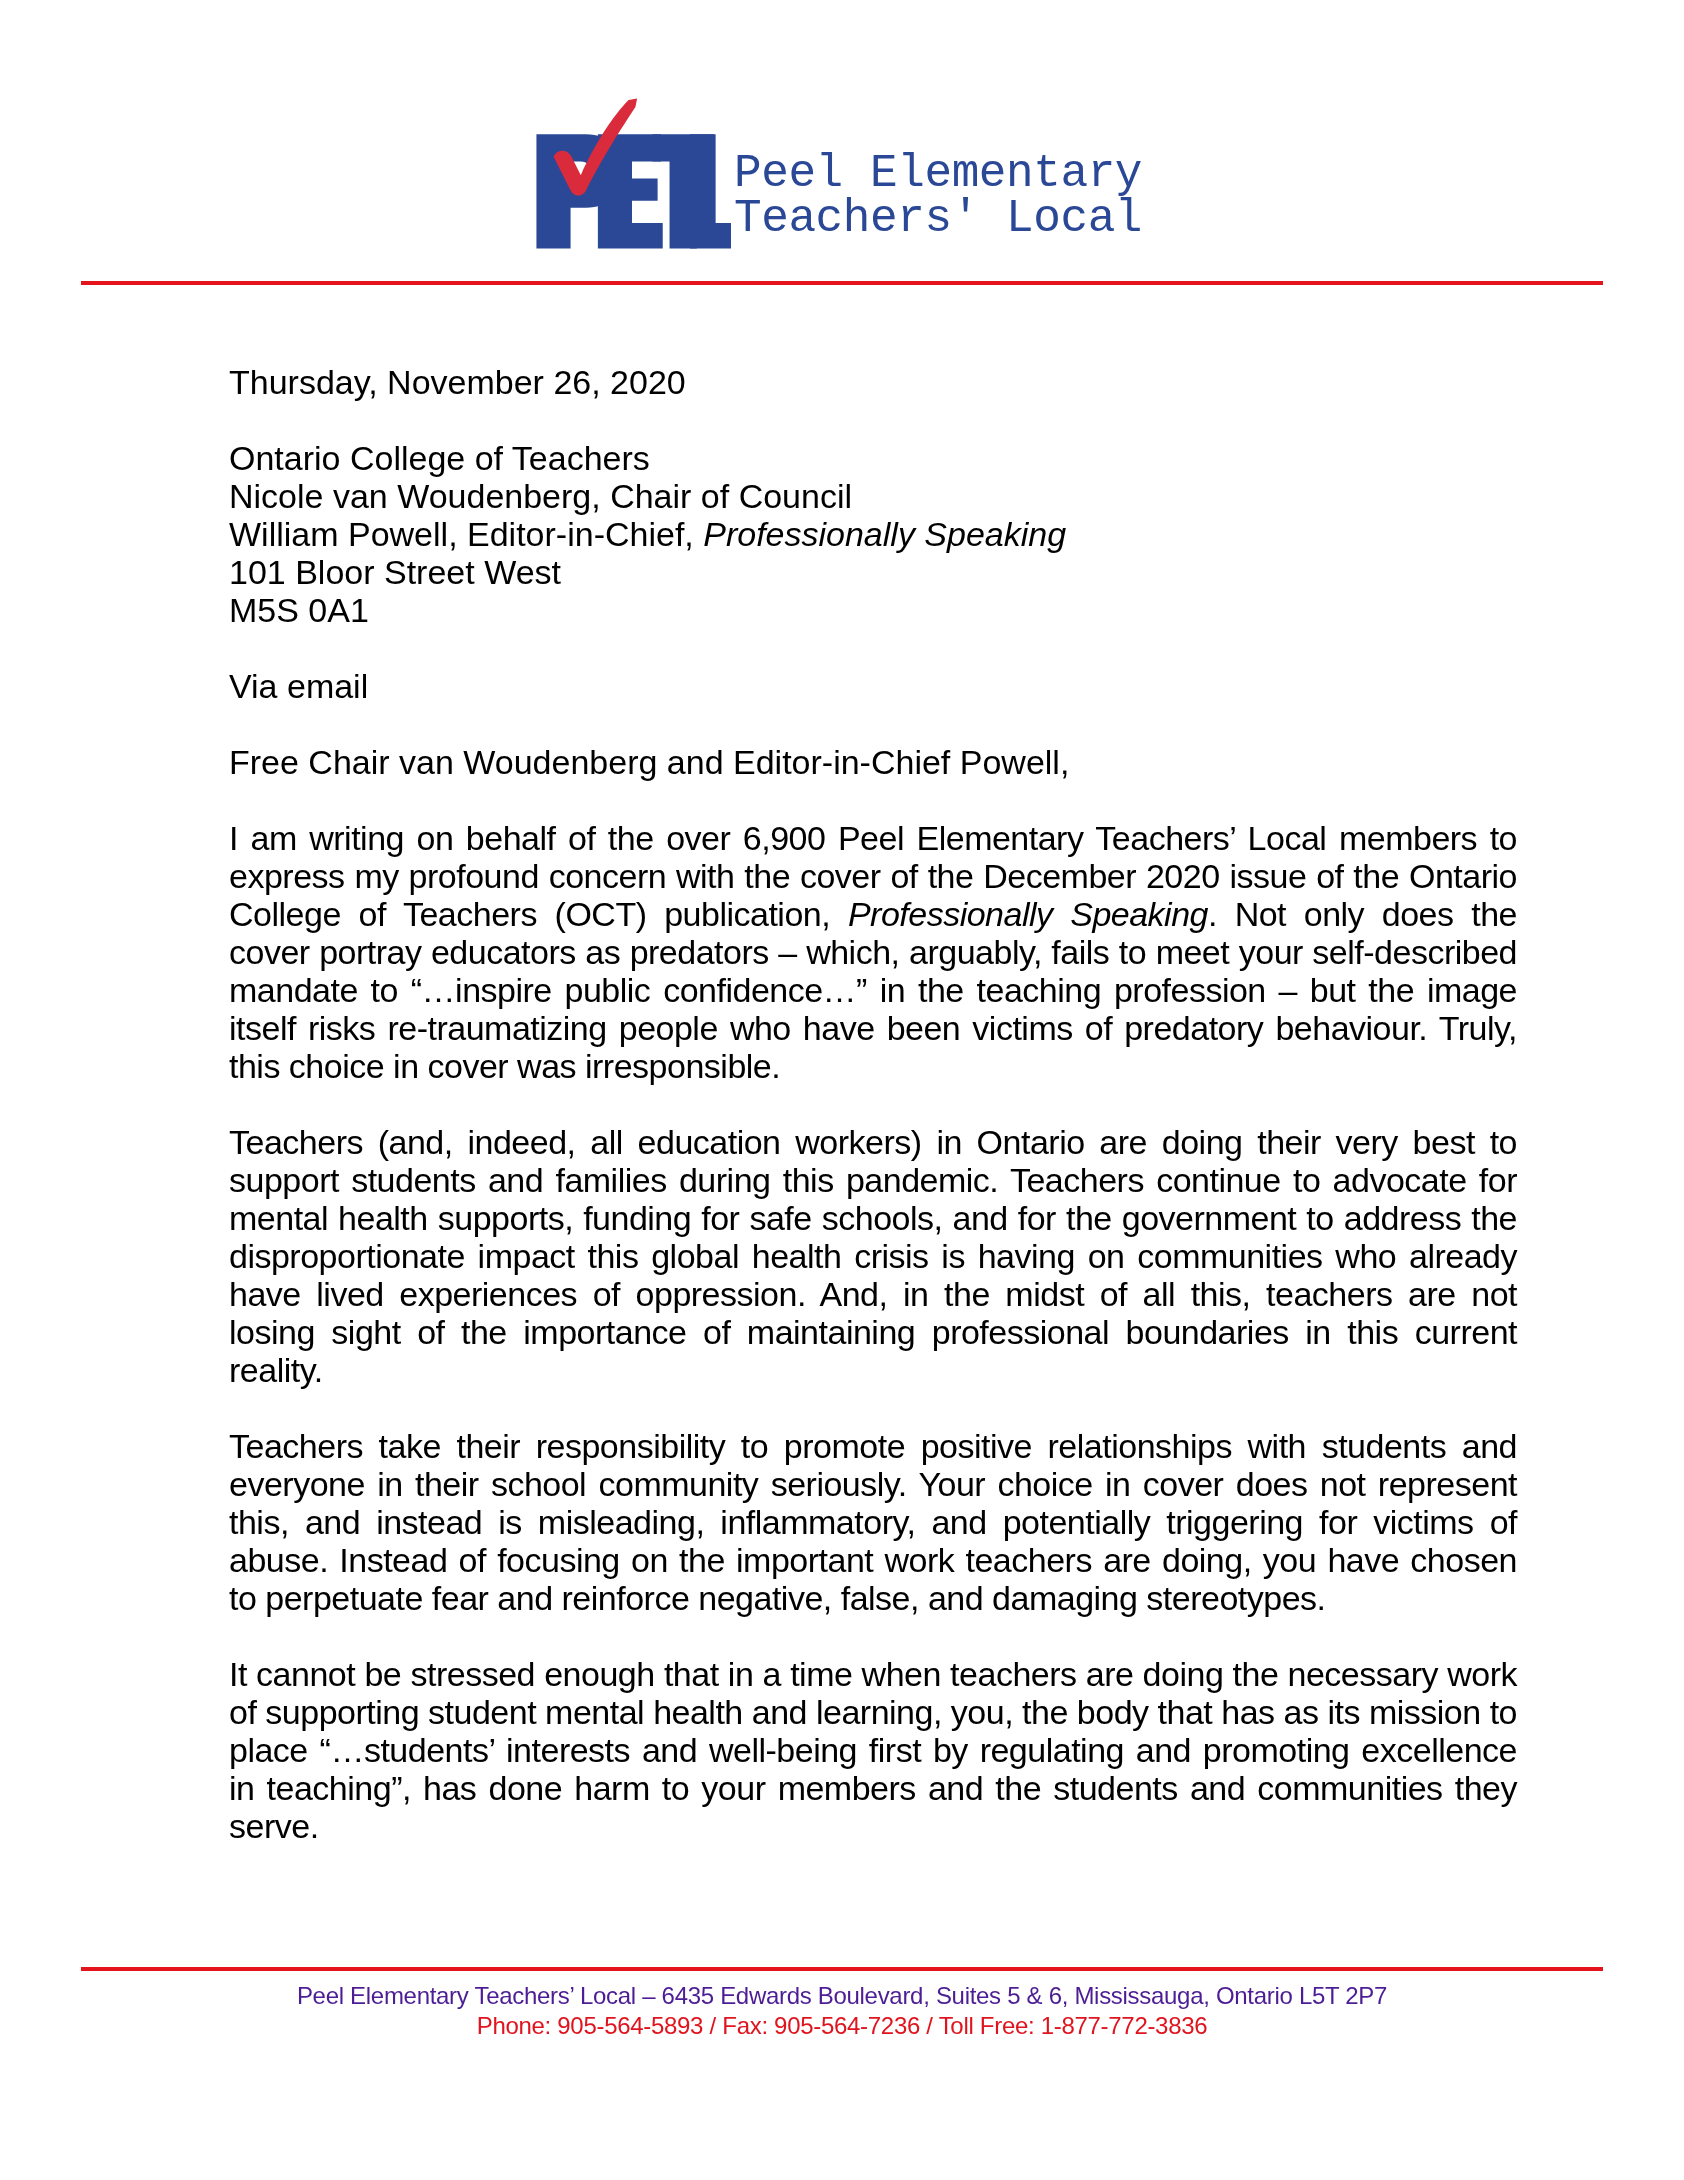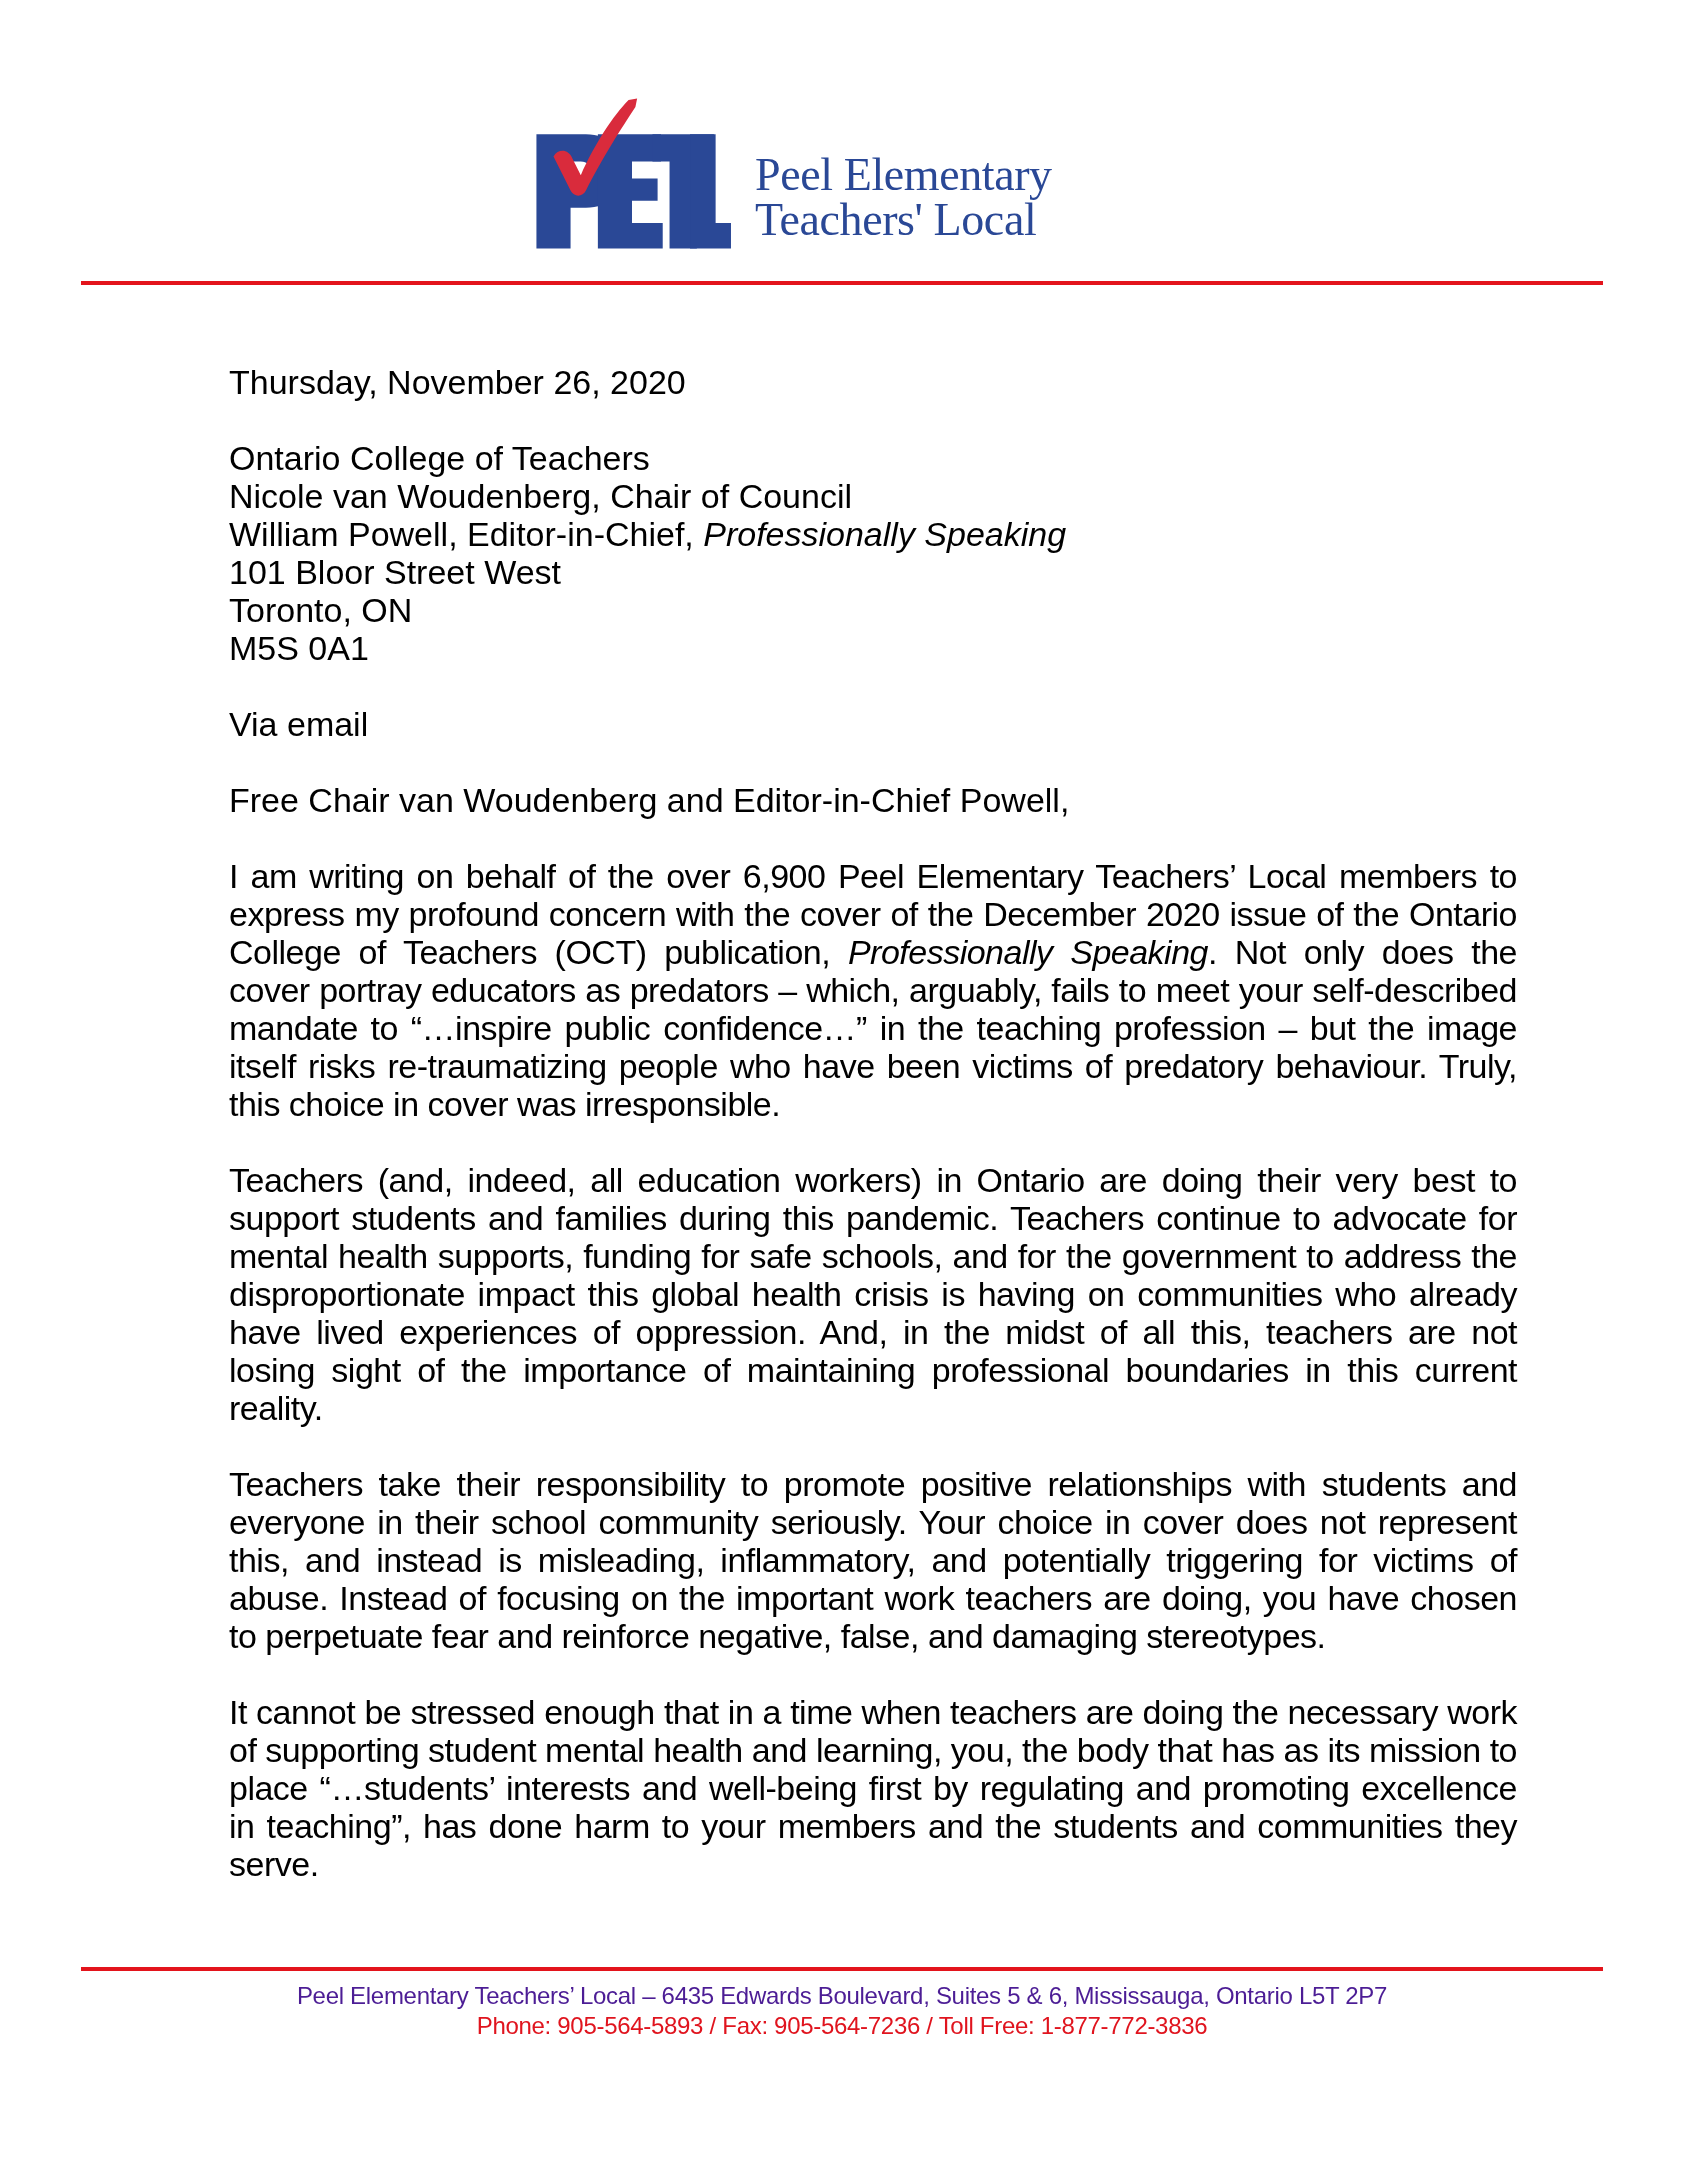--- a/index.html
+++ b/index.html
@@ -1,19 +1,19 @@
 <!DOCTYPE html>
 <html style="font-size:13.6px"><head>
 <meta charset="utf-8">
 <style>
   html, body { margin: 0; padding: 0; background: #ffffff; }
   body { width: 1685px; height: 2181px; position: relative; overflow: hidden; font-family: "Liberation Sans", sans-serif; color: #000; }
   .letterhead { position: absolute; left: 0; top: 0; width: 1685px; height: 290px; }
   .logo-mark { position: absolute; left: 533px; top: 95px; width: 198px; height: 157px; }
-  .logo-text { position: absolute; left: 755px; top: 152px; font-family: Liberation Serif, serif; color: #2a4896; font-size: 46px; line-height: 45px; letter-spacing: -0.4px; white-space: nowrap; }
+  .logo-text { position: absolute; left: 734px; top: 152px; font-family: Liberation Mono, monospace; color: #2a4896; font-size: 46px; line-height: 45px; letter-spacing: -0.4px; white-space: nowrap; }
   .logo-text div { display: block; }
   .rule { position: absolute; left: 81px; width: 1522px; height: 4.3px; background: #e3141c; }
   .rule.top { top: 281px; }
   .rule.bottom { top: 1967px; }
   .body-text { position: absolute; left: 189px; top: 363px; width: 1288px; font-size: 34px; line-height: 38px; margin-left: 40px; }
   .line { display: block; white-space: nowrap; }
   .gap { height: 38px; }
   .para { text-align: justify; text-align-last: left; letter-spacing: -0.5px; }
   .para p { margin: 0; }
   em { font-style: italic; }
@@ -48,21 +48,20 @@
 
 <main class="body-text">
   <span class="line">Thursday, November 26, 2020</span>
   <div class="gap"></div>
 
   <div>
     <span class="line">Ontario College of Teachers</span>
     <span class="line">Nicole van Woudenberg, Chair of Council</span>
     <span class="line"><span>William Powell, Editor-in-Chief, </span><em>Professionally Speaking</em></span>
     <span class="line">101 Bloor Street West</span>
-    <span class="line">Toronto, ON</span>
     <span class="line">M5S 0A1</span>
   </div>
   <div class="gap"></div>
 
   <span class="line">Via email</span>
   <div class="gap"></div>
 
   <span class="line">Free Chair van Woudenberg and Editor-in-Chief Powell,</span>
   <div class="gap"></div>
 

